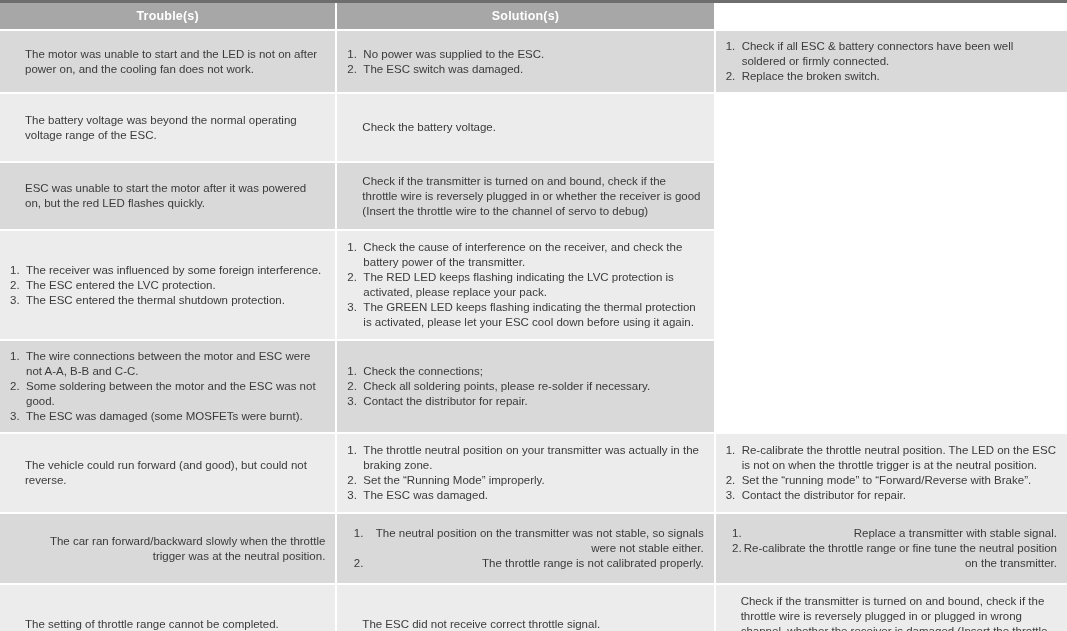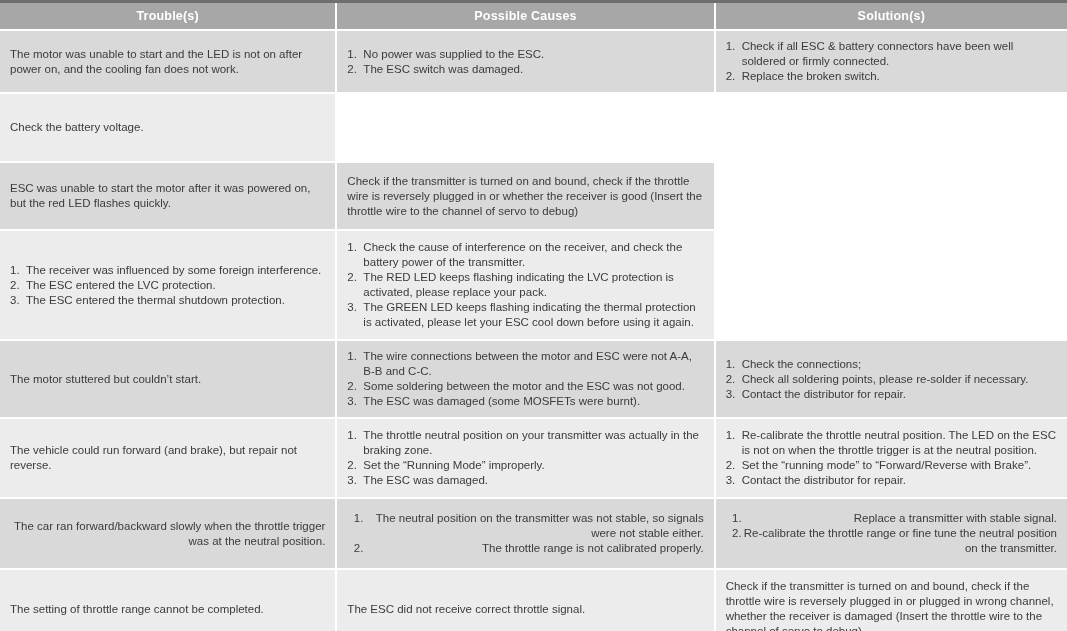--- a/index.html
+++ b/index.html
@@ -24,41 +24,40 @@
   .cell{
     display:flex;flex-direction:column;justify-content:center;
     padding:8px 10px 8px 10px;
     font-size:11.5px;line-height:15px;color:var(--text);
   }
   .row.dark .cell{background:var(--row-dark);}
   .row.light .cell{background:var(--row-light);}
   .li{display:flex;}
   .li .num{flex:0 0 16px;}
   .li .txt{flex:1;}
-  .plain{padding-left:0;}
+  .plain{padding-left:0;margin-left:15px;}
   
   .tbody .row:nth-child(1){min-height:50px;}
   .tbody .row:nth-child(2){min-height:67px;}
   .tbody .row:nth-child(3){min-height:66px;}
   .tbody .row:nth-child(4){min-height:108px;}
   .tbody .row:nth-child(5){min-height:68px;}
   .tbody .row:nth-child(6){min-height:78px;}
   .tbody .row:nth-child(7){min-height:69px;text-align:right;}
   .tbody .row:nth-child(8){min-height:78px;}
   .tbody{display:flex;flex-direction:column;gap:2px;}
 </style>
 </head>
 <body>
 
 <div class="page">
   <div class="top-bar"></div>
   <div class="table">
     <div class="grid3 header-row">
       <div class="hcell">Trouble(s)</div>
-      <div class="hcell">Possible Causes</div>
       <div class="hcell">Solution(s)</div>
     </div>
     <div class="tbody">
         <div class="grid3 row dark">
           <div class="cell">
             <div class="plain">The motor was unable to start and the LED is not on after power on, and the cooling fan does not work.</div>
           </div>
           <div class="cell">
             <div class="li">
               <span class="num">1.</span>
@@ -75,20 +74,23 @@
               <span class="txt">Check if all ESC &amp; battery connectors have been well soldered or firmly connected.</span>
             </div>
             <div class="li">
               <span class="num">2.</span>
               <span class="txt">Replace the broken switch.</span>
             </div>
           </div>
         </div>
         <div class="grid3 row light">
           <div class="cell">
+            <div class="plain">The battery voltage was beyond the normal operating voltage range of the ESC.</div>
+          </div>
+          <div class="cell">
             <div class="plain">Check the battery voltage.</div>
           </div>
         </div>
         <div class="grid3 row dark">
           <div class="cell">
             <div class="plain">ESC was unable to start the motor after it was powered on, but the red LED flashes quickly.</div>
           </div>
           <div class="cell">
             <div class="plain">Check if the transmitter is turned on and bound, check if the throttle wire is reversely plugged in or whether the receiver is good (Insert the throttle wire to the channel of servo to debug)</div>
           </div>
@@ -118,23 +120,20 @@
               <span class="txt">The RED LED keeps flashing indicating the LVC protection is activated, please replace your pack.</span>
             </div>
             <div class="li">
               <span class="num">3.</span>
               <span class="txt">The GREEN LED keeps flashing indicating the thermal protection is activated, please let your ESC cool down before using it again.</span>
             </div>
           </div>
         </div>
         <div class="grid3 row dark">
           <div class="cell">
-            <div class="plain">The motor stuttered but couldn’t start.</div>
-          </div>
-          <div class="cell">
             <div class="li">
               <span class="num">1.</span>
               <span class="txt">The wire connections between the motor and ESC were not A-A, B-B and C-C.</span>
             </div>
             <div class="li">
               <span class="num">2.</span>
               <span class="txt">Some soldering between the motor and the ESC was not good.</span>
             </div>
             <div class="li">
               <span class="num">3.</span>
@@ -151,21 +150,21 @@
               <span class="txt">Check all soldering points, please re-solder if necessary.</span>
             </div>
             <div class="li">
               <span class="num">3.</span>
               <span class="txt">Contact the distributor for repair.</span>
             </div>
           </div>
         </div>
         <div class="grid3 row light">
           <div class="cell">
-            <div class="plain">The vehicle could run forward (and brake), but repair not reverse.</div>
+            <div class="plain">The vehicle could run forward (and good), but could not reverse.</div>
           </div>
           <div class="cell">
             <div class="li">
               <span class="num">1.</span>
               <span class="txt">The throttle neutral position on your transmitter was actually in the braking zone.</span>
             </div>
             <div class="li">
               <span class="num">2.</span>
               <span class="txt">Set the “Running Mode” improperly.</span>
             </div>

